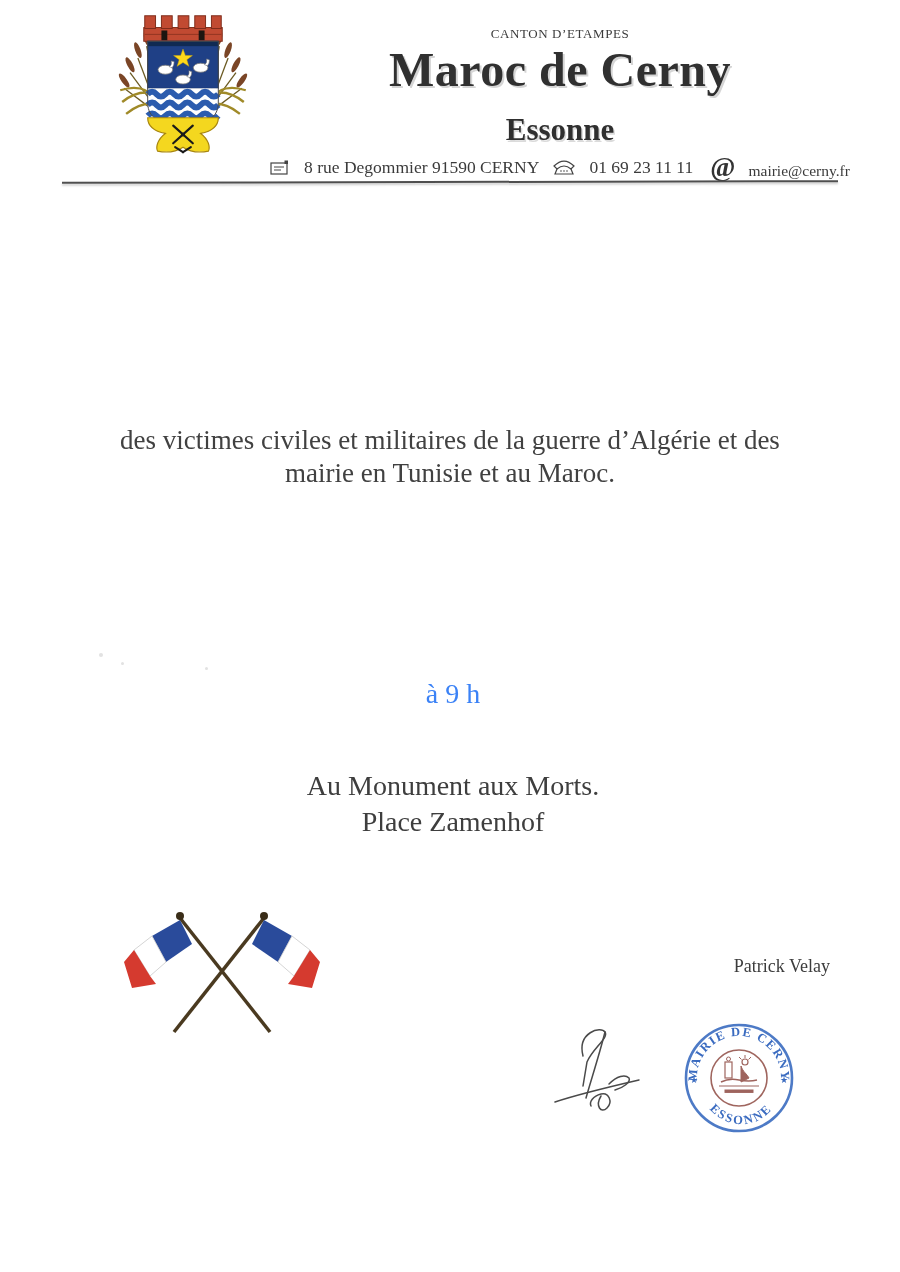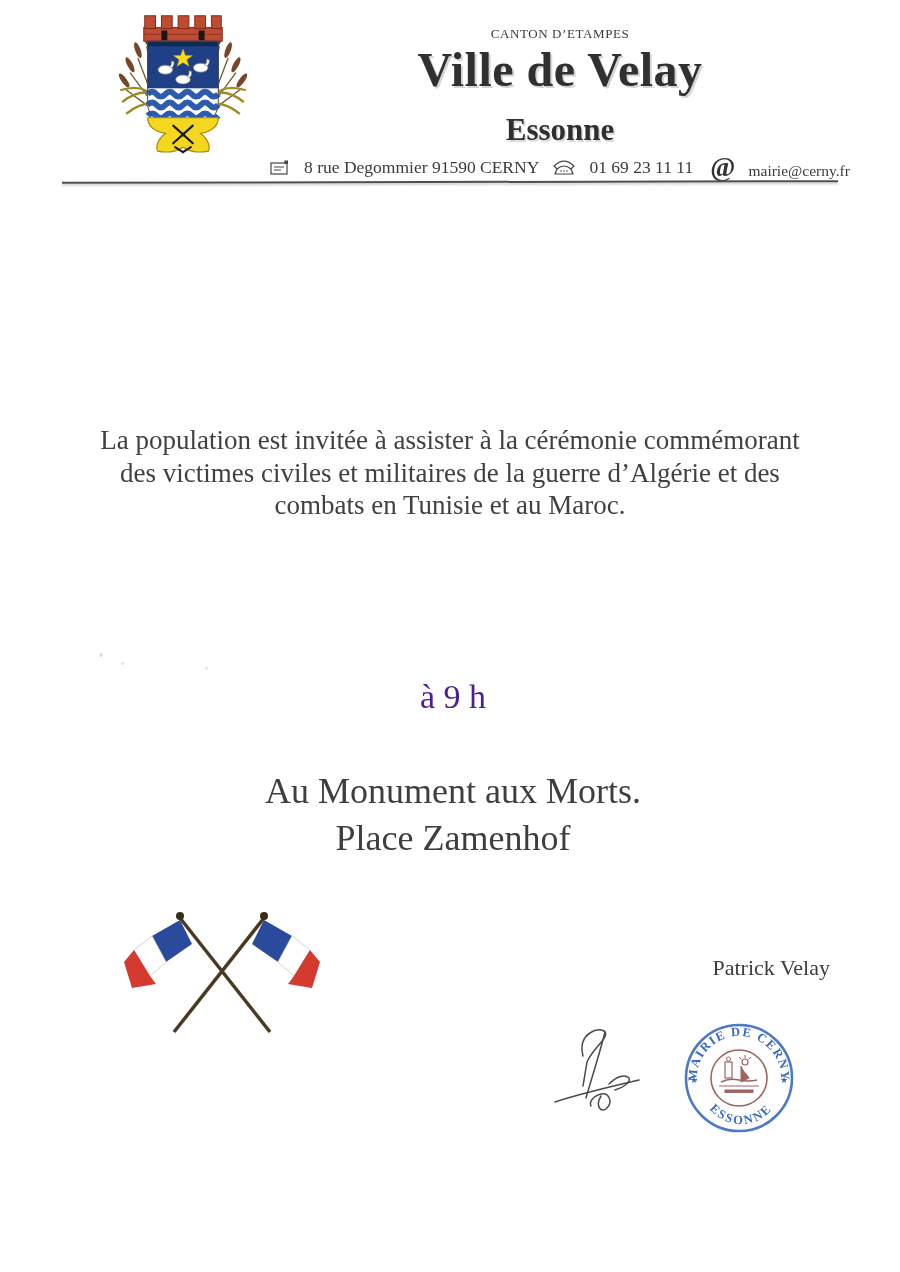--- a/index.html
+++ b/index.html
@@ -19,27 +19,27 @@
   .at-glyph{font-size:27px;font-weight:700;color:#333;line-height:1;margin:0 0 0 4px;}
   .email{font-size:15.5px;color:#3b3b3b;position:relative;top:3px;}
   .rule{position:absolute;left:62px;top:181px;width:776px;height:2px;background:#4f4f4f;
         transform:rotate(-.12deg);box-shadow:0 2px 2px rgba(120,120,120,.35);}
   
   .avis{position:absolute;left:8px;top:212px;width:890px;text-align:center;
         font-size:118px;letter-spacing:3px;color:#3a3e3c;line-height:1.1;}
   .para{position:absolute;left:40px;top:424px;width:820px;text-align:center;
         font-size:27px;line-height:1.21;color:#414141;}
   .line-date{position:absolute;left:8px;top:585px;width:890px;text-align:center;font-size:34px;color:#414141;}
-  .line-time{position:absolute;left:8px;top:678px;width:890px;text-align:center;font-size:34px;color:#4c1d95;}
+  .line-time{position:absolute;left:8px;top:678px;width:890px;text-align:center;font-size:28px;color:#3b82f6;}
   .line-loc{position:absolute;left:8px;top:768px;width:890px;text-align:center;
-            font-size:36px;line-height:1.3;color:#3e3e3e;}
+            font-size:28px;line-height:1.3;color:#3e3e3e;}
   
   .flags{position:absolute;left:122px;top:900px;}
   .sig-block{position:absolute;left:430px;top:956px;width:400px;text-align:right;
-             font-size:22px;line-height:1.12;color:#3c3c3c;}
+             font-size:18px;line-height:1.12;color:#3c3c3c;}
   .signature{position:absolute;left:543px;top:1022px;}
   .stamp{position:absolute;left:683px;top:1020px;}
   .speck{position:absolute;border-radius:50%;background:#e2e2e2;}
   .s1{left:99px;top:653px;width:4px;height:4px;}
   .s2{left:121px;top:662px;width:3px;height:3px;}
   .s3{left:205px;top:667px;width:3px;height:3px;}
 </style>
 </head>
 <body>
 
@@ -99,21 +99,21 @@
       <line x1="60" y1="124" x2="80" y2="142"></line>
       <line x1="80" y1="124" x2="60" y2="142"></line>
       <line x1="62" y1="146" x2="70" y2="151"></line>
       <line x1="78" y1="146" x2="70" y2="151"></line>
     </g>
     <circle cx="70" cy="133" r="2" fill="#1a1a1a"></circle>
   </svg>
 
   <div class="head-center">
     <div class="canton">CANTON D’ETAMPES</div>
-    <h1 class="city">Ville de Velay</h1>
+    <h1 class="city">Maroc de Cerny</h1>
     <div class="dept">Essonne</div>
     <div class="addr-row">
       <svg width="21" height="16" viewBox="0 0 21 16">
         <rect x="1" y="3" width="16" height="11" fill="none" stroke="#444" stroke-width="1.2"></rect>
         <line x1="4" y1="7" x2="14" y2="7" stroke="#444" stroke-width="1"></line>
         <line x1="4" y1="10" x2="11" y2="10" stroke="#444" stroke-width="1"></line>
         <rect x="14.5" y="0.5" width="3.5" height="3.5" fill="#444"></rect>
       </svg>
       <span class="addr-text">8 rue Degommier 91590 CERNY</span>
       <svg width="24" height="17" viewBox="0 0 24 17">
@@ -124,23 +124,22 @@
         <circle cx="15" cy="12" r=".8" fill="#444"></circle>
       </svg>
       <span class="addr-text">01 69 23 11 11</span>
       <span class="at-glyph">@</span>
       <span class="email">mairie@cerny.fr</span>
     </div>
   </div>
   <div class="rule"></div>
 
   <div class="para">
-    <div>La population est invitée à assister à la cérémonie commémorant</div>
     <div>des victimes civiles et militaires de la guerre d’Algérie et des</div>
-    <div>combats en Tunisie et au Maroc.</div>
+    <div>mairie en Tunisie et au Maroc.</div>
   </div>
   <div class="line-time">à 9 h</div>
   <div class="line-loc">
     <div>Au Monument aux Morts.</div>
     <div>Place Zamenhof</div>
   </div>
 
   <svg class="flags" width="200" height="145" viewBox="0 0 200 145">
     <line x1="58" y1="18" x2="148" y2="132" stroke="#4a3a20" stroke-width="3.5"></line>
     <line x1="142" y1="18" x2="52" y2="132" stroke="#4a3a20" stroke-width="3.5"></line>

